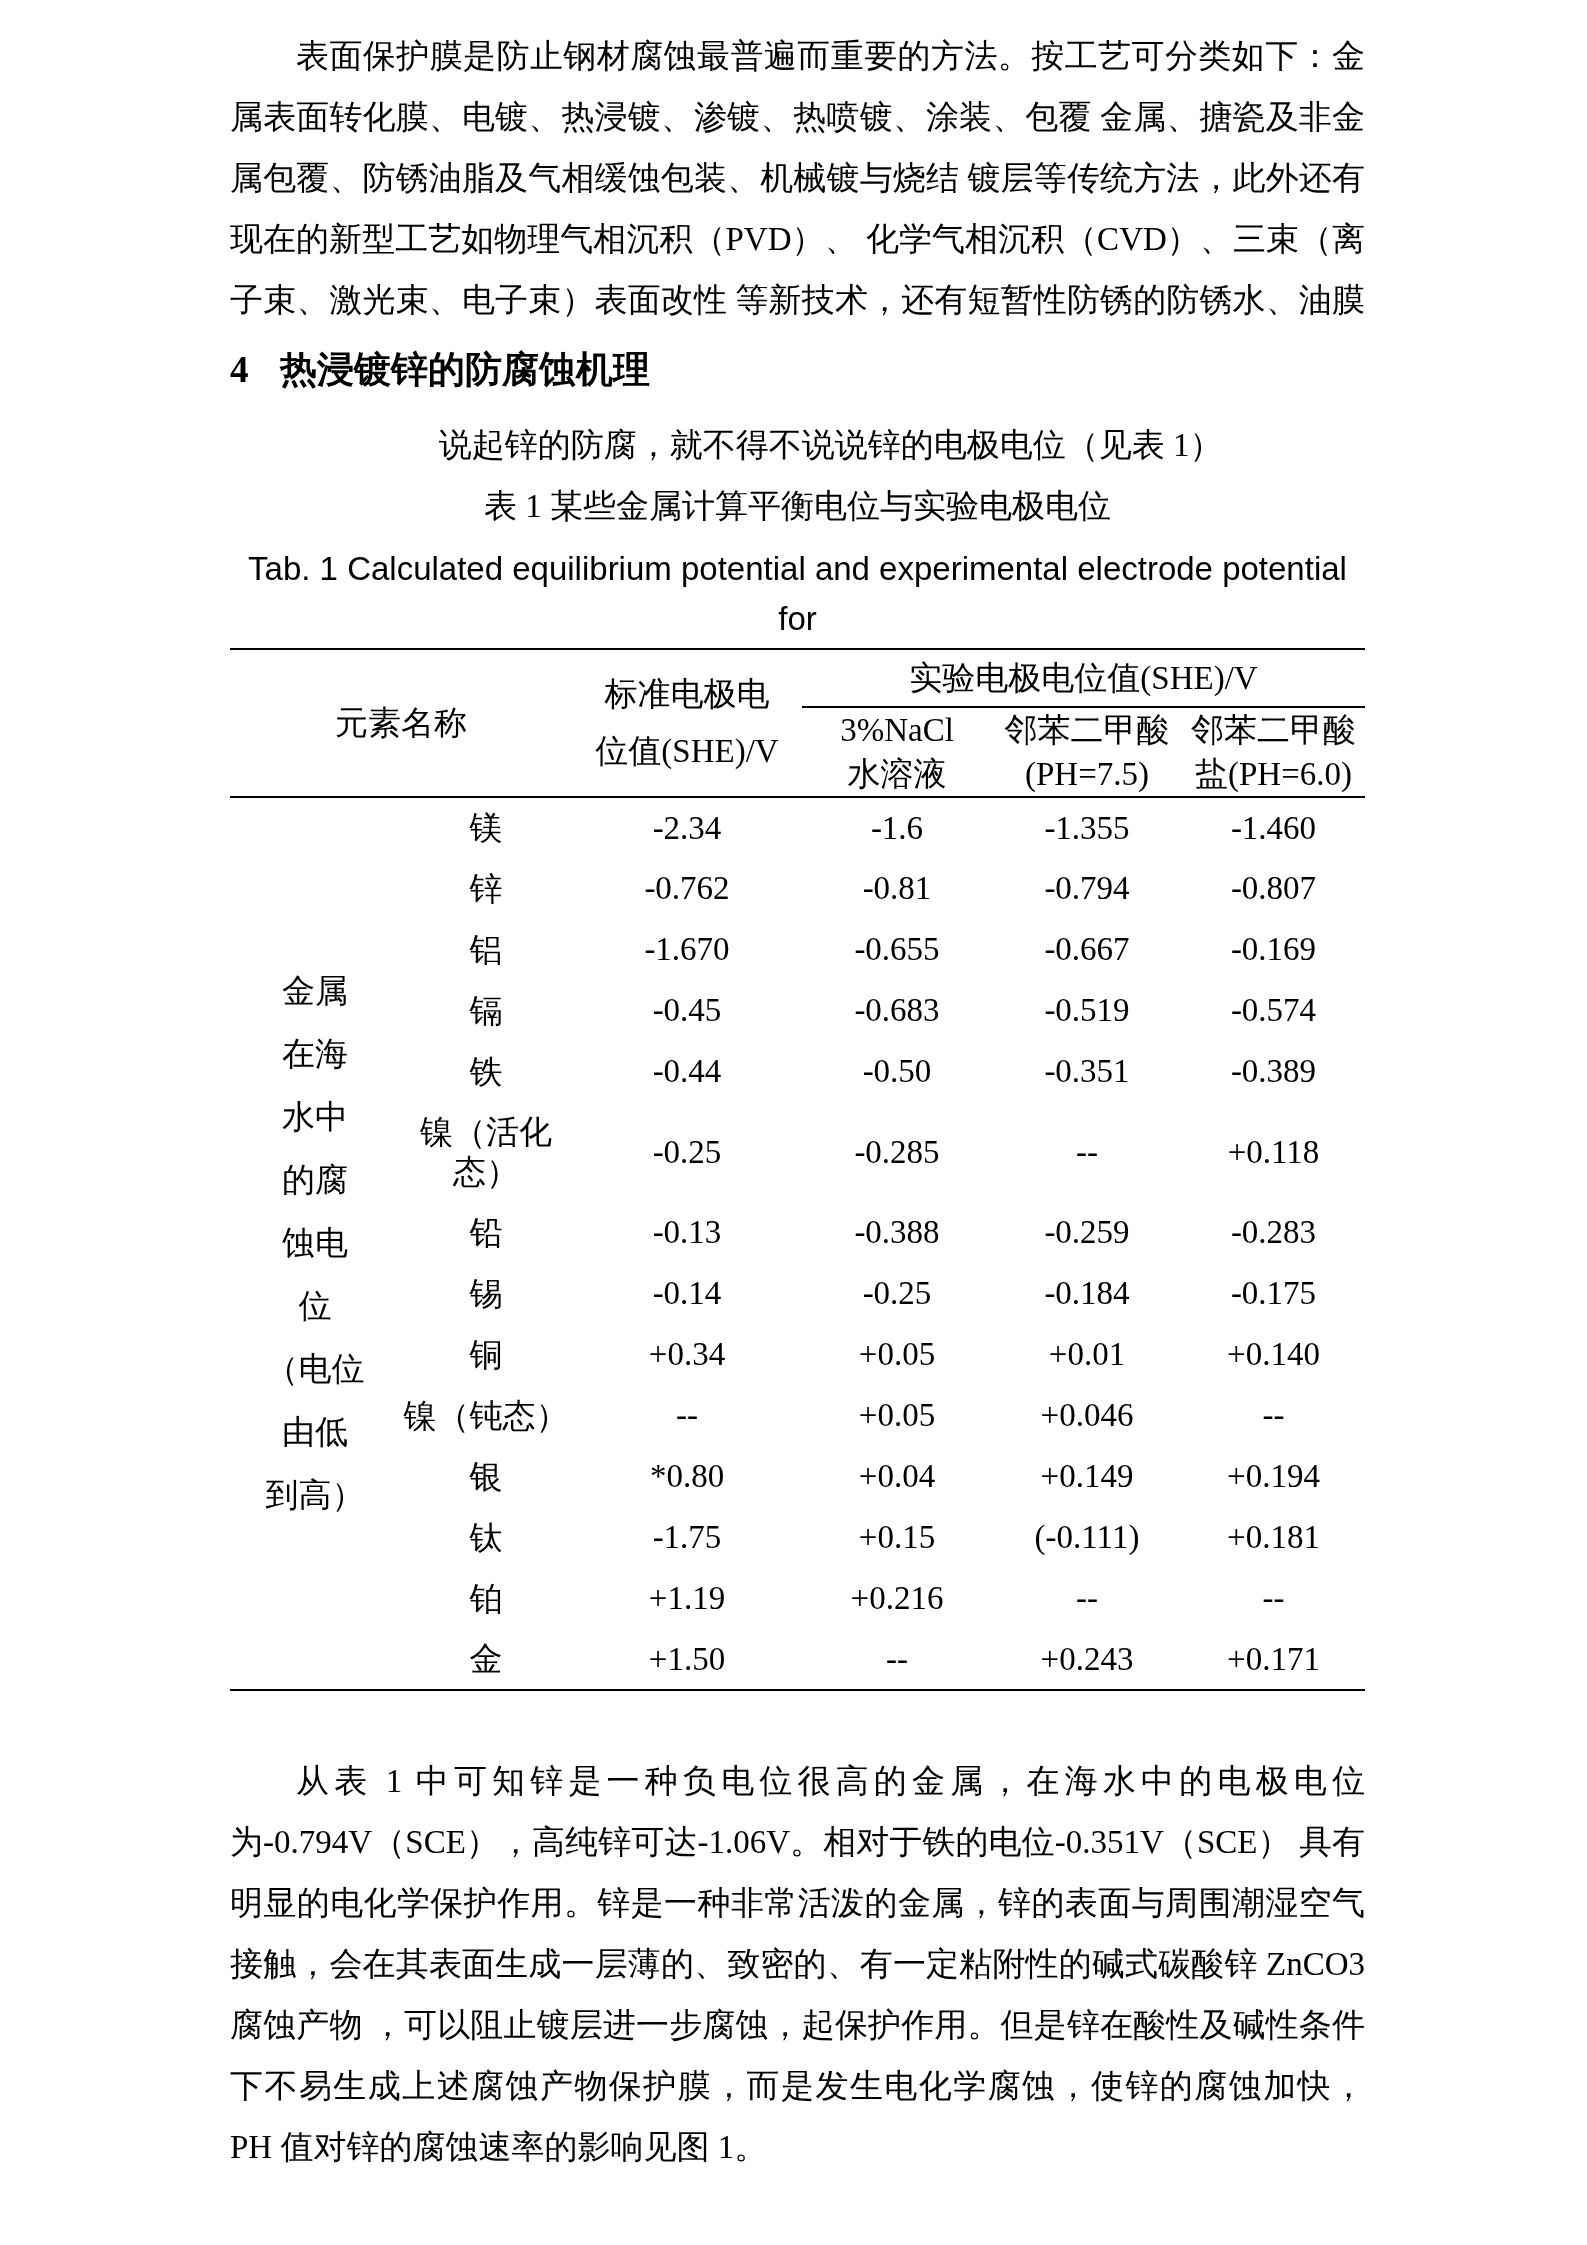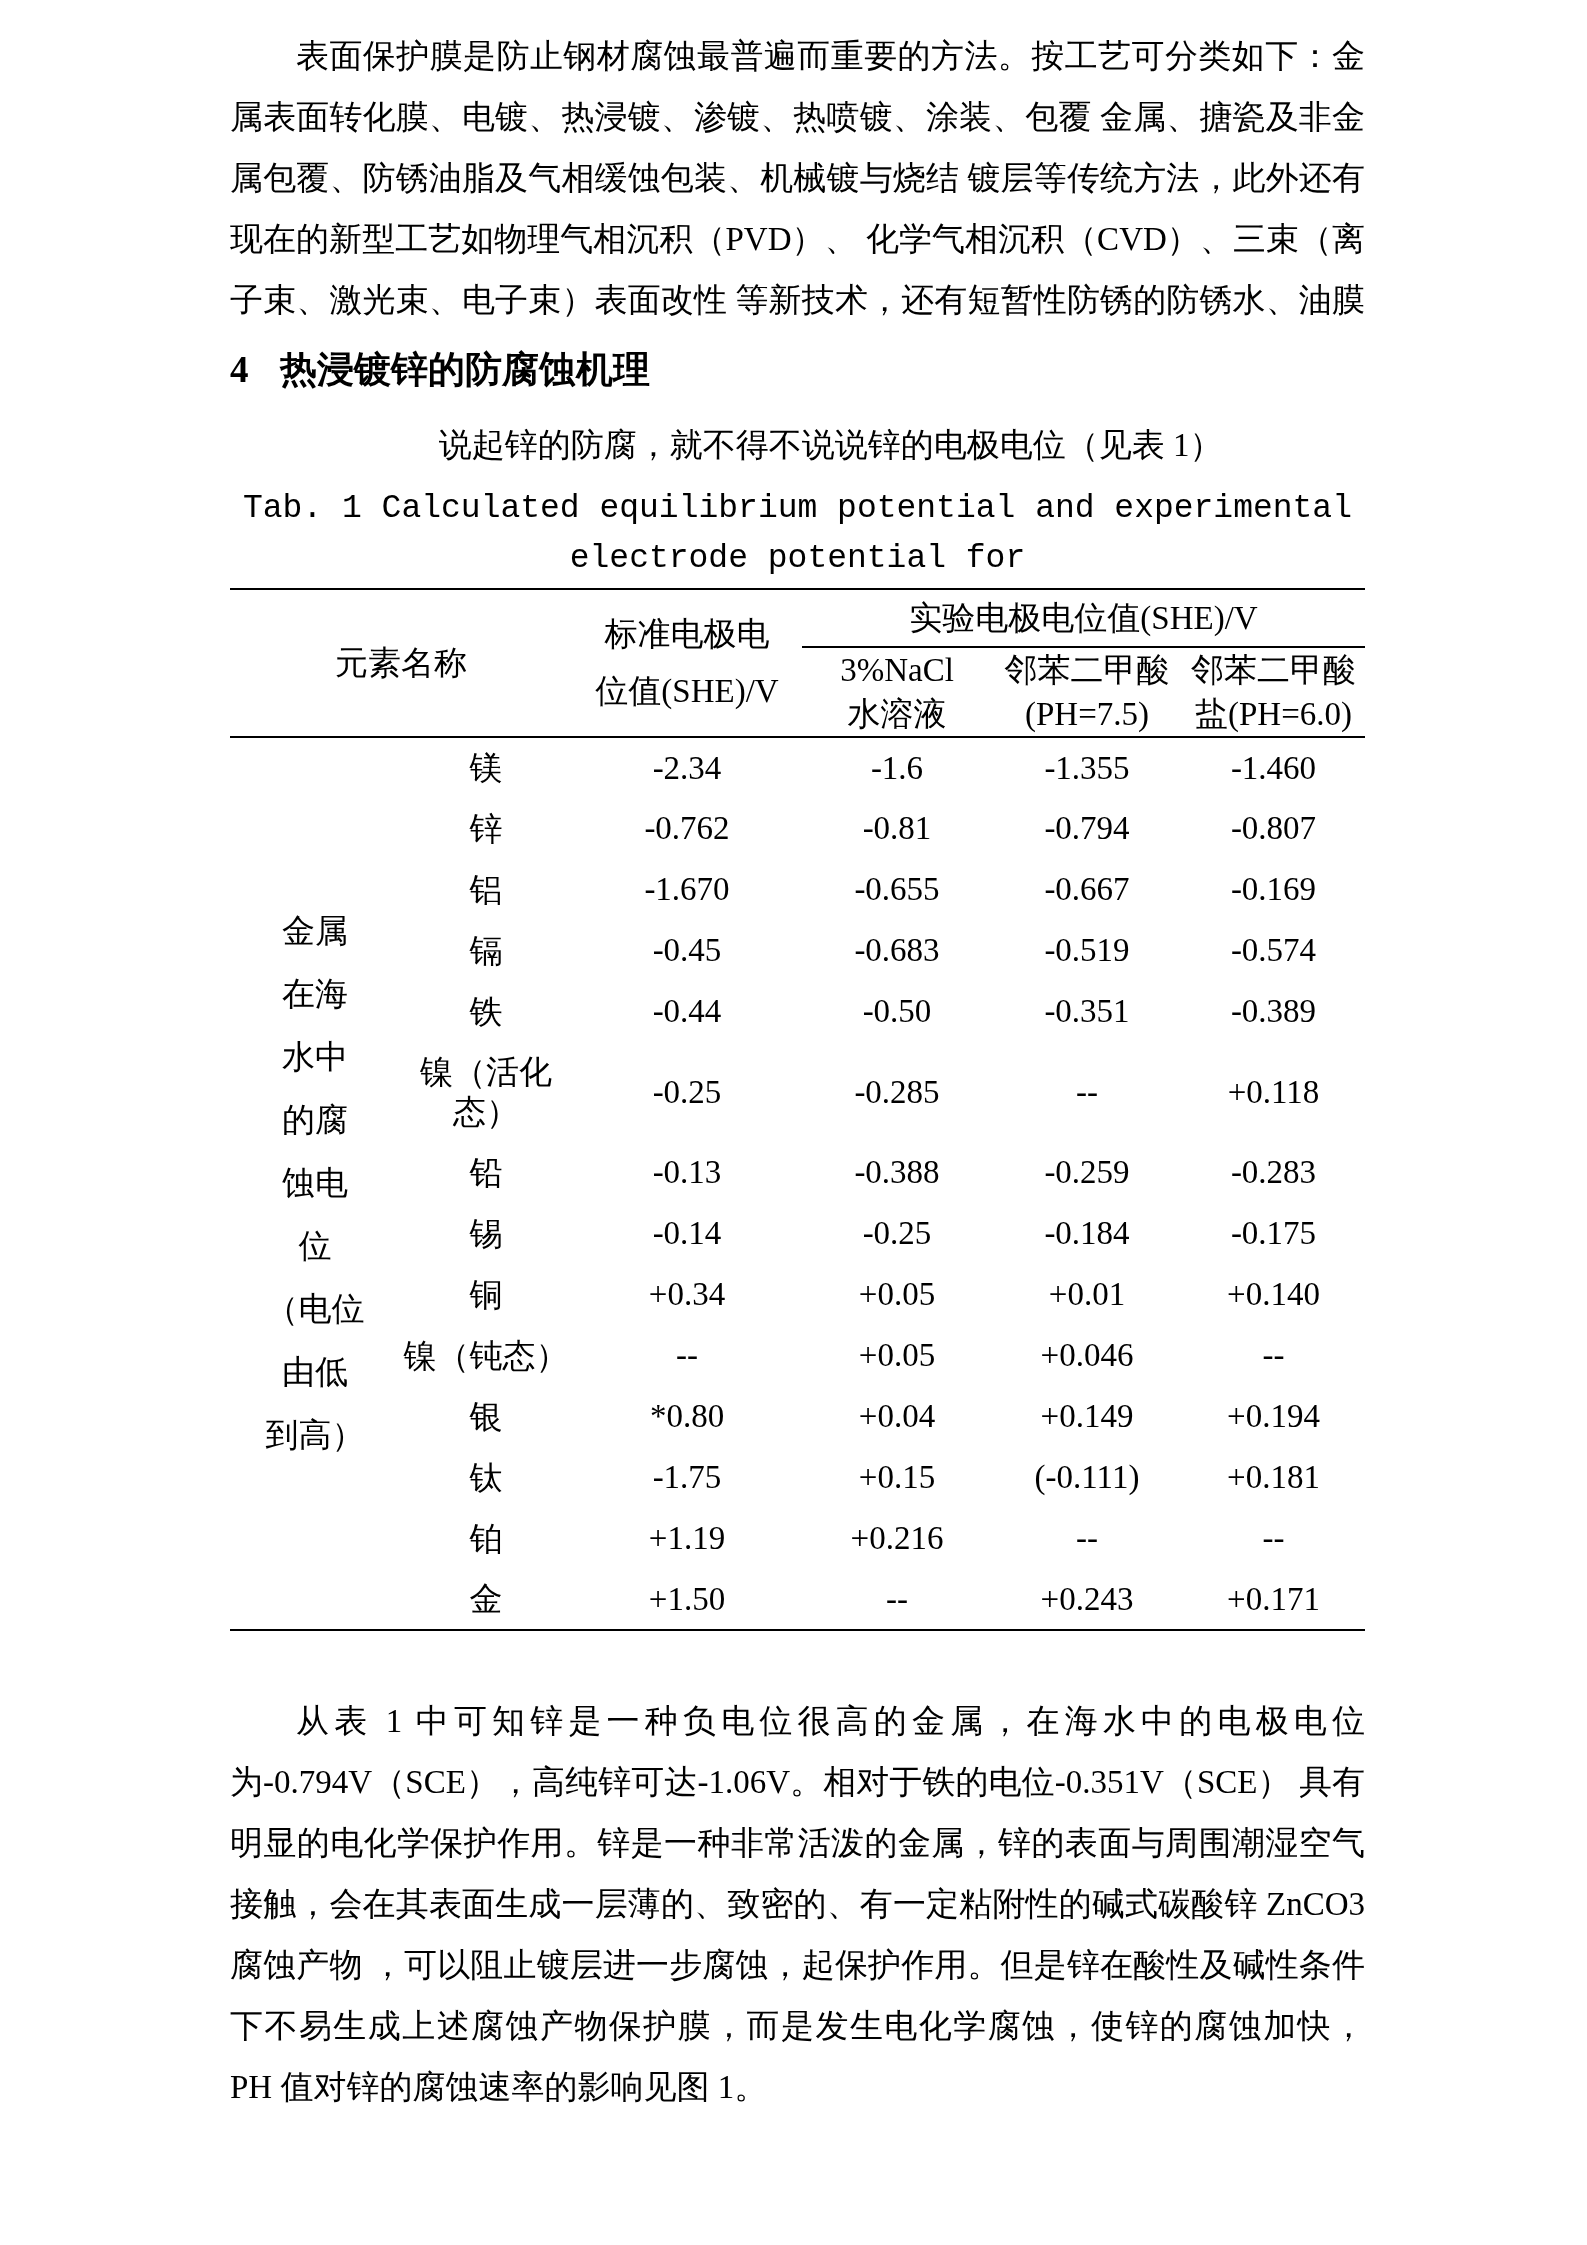--- a/index.html
+++ b/index.html
@@ -43,21 +43,21 @@
     overflow: hidden;
   }
   .caption-zh {
     font-size: 33px;
     line-height: 60px;
     height: 60px;
     text-align: center;
     overflow: hidden;
   }
   .caption-en {
-    font-family: Liberation Mono, monospace;
+    font-family: Liberation Sans, sans-serif;
     font-size: 33px;
     line-height: 50px;
     height: 100px;
     margin-top: 8px;
     text-align: center;
     overflow: hidden;
   }
   table.pot {
     border-collapse: collapse;
     table-layout: fixed;
@@ -92,20 +92,21 @@
 <div class="page">
 
   <p class="para indent p1">表面保护膜是防止钢材腐蚀最普遍而重要的方法。按工艺可分类如下：金属表面转化膜、电镀、热浸镀、渗镀、热喷镀、涂装、包覆 金属、搪瓷及非金属包覆、防锈油脂及气相缓蚀包装、机械镀与烧结 镀层等传统方法，此外还有现在的新型工艺如物理气相沉积（PVD）、 化学气相沉积（CVD）、三束（离子束、激光束、电子束）表面改性 等新技术，还有短暂性防锈的防锈水、油膜等。</p>
 
   <h2 class="heading">
     <span class="num">4</span><span>热浸镀锌的防腐蚀机理</span>
   </h2>
 
   <p class="p2">说起锌的防腐，就不得不说说锌的电极电位（见表 1）</p>
 
+  <p class="caption-zh">表 1  某些金属计算平衡电位与实验电极电位</p>
 
   <p class="caption-en">
     <span>Tab. 1 Calculated equilibrium potential and experimental electrode potential for</span><br>
     
   </p>
 
   <table class="pot">
     <colgroup>
       <col style="width:170px">
       <col style="width:172px">

